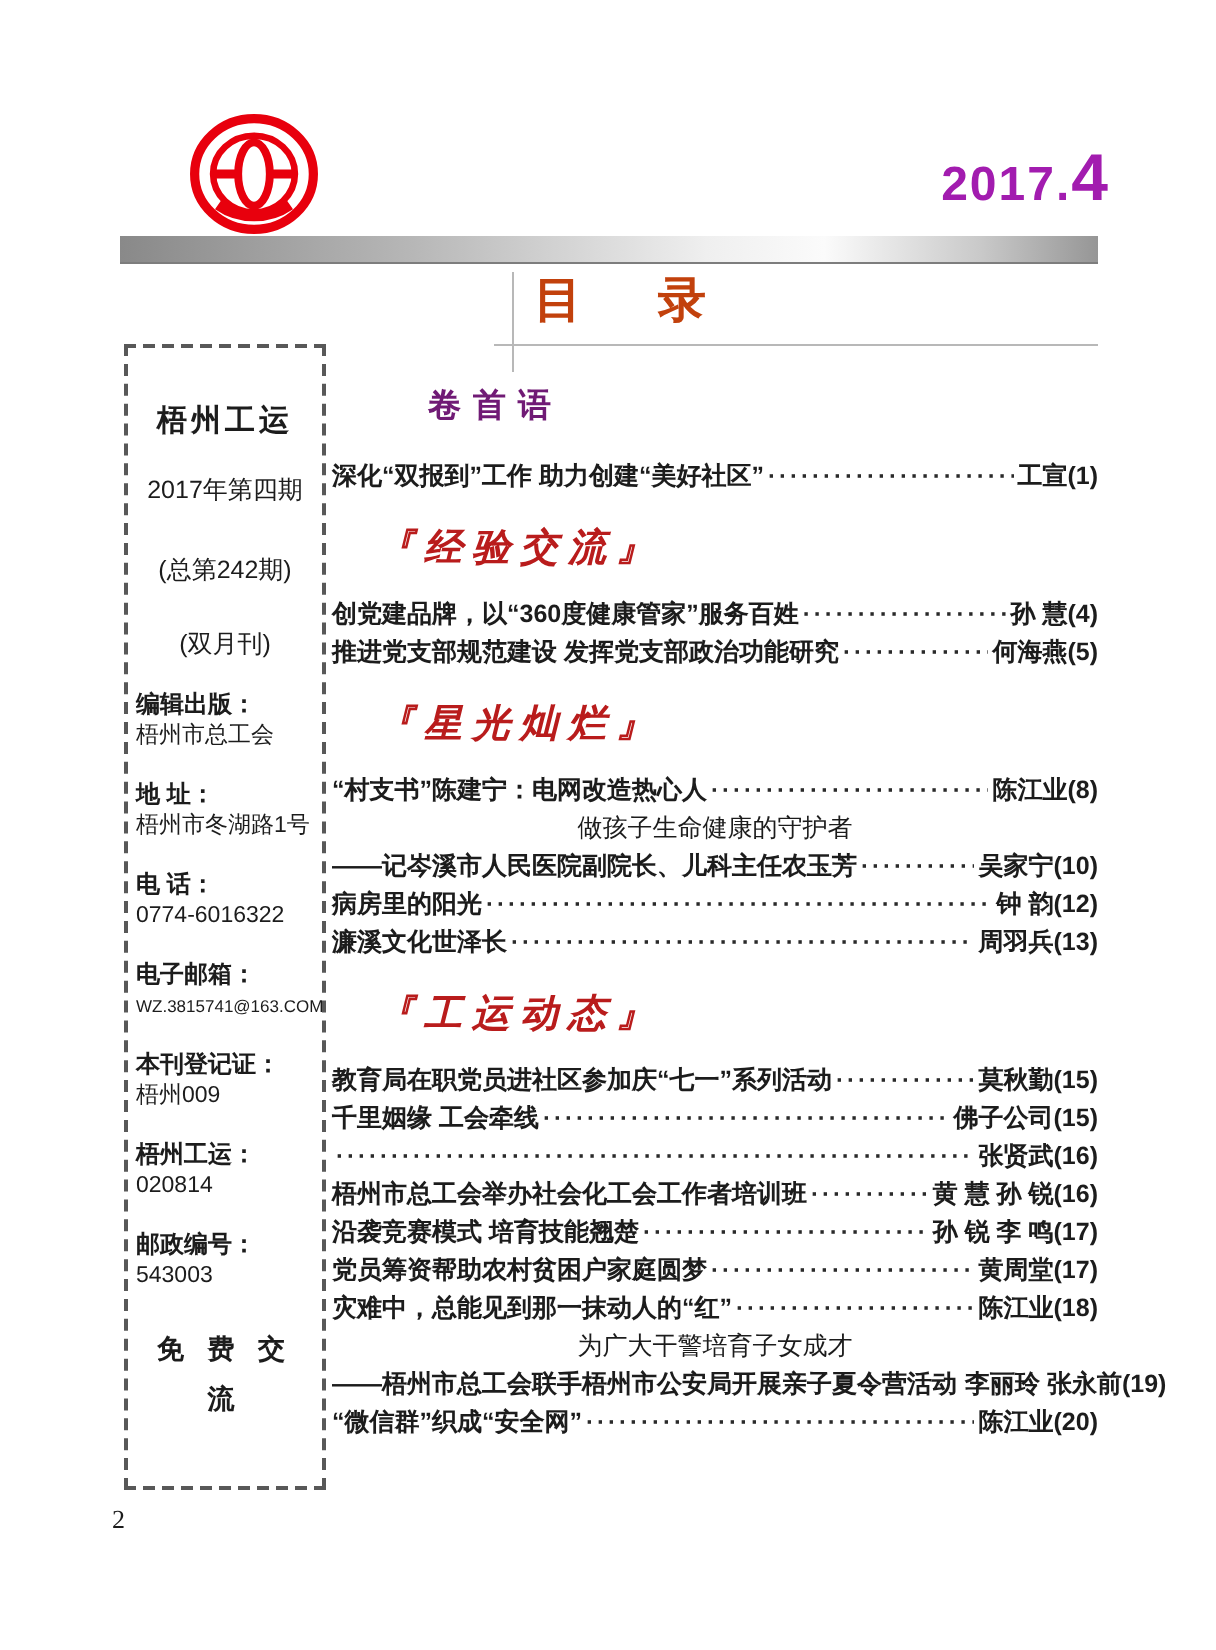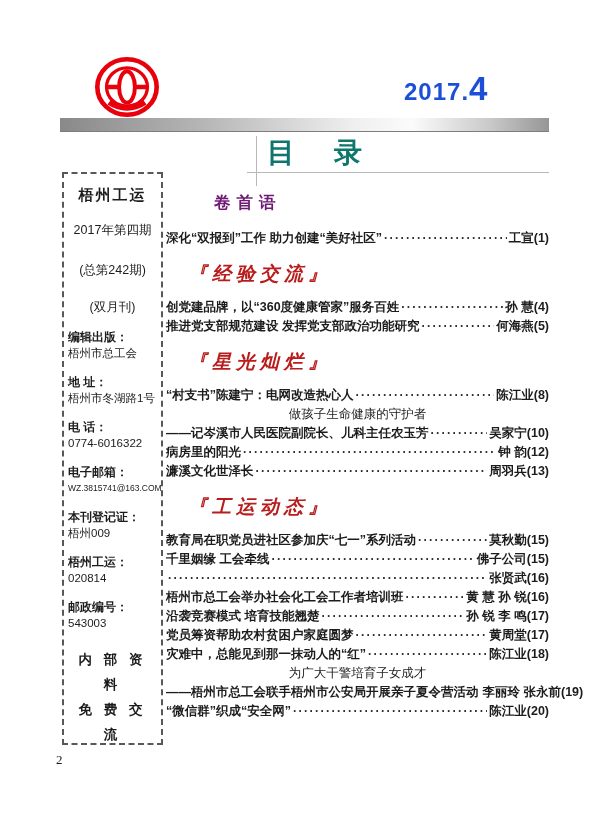--- a/index.html
+++ b/index.html
@@ -3,38 +3,38 @@
 <meta charset="utf-8">
 <style>
   html,body{margin:0;padding:0;background:#e9e9e9;}
   .page{
     position:relative;width:608px;height:825px;background:#ffffff;
     margin:0 auto;overflow:hidden;
     font-family:"Liberation Sans","DejaVu Sans",sans-serif;color:#1c1c1c;
   }
   
   .logo{position:absolute;left:94px;top:56px;width:66px;height:62px;}
-  .issue{position:absolute;top:70px;left:404px;width:150px;text-align:left;
-         color:#1d4ed8;font-weight:bold;white-space:nowrap;}
+  .issue{position:absolute;top:70px;left:404px;width:150px;text-align:right;
+         color:#a21caf;font-weight:bold;white-space:nowrap;}
   .issue .yr{font-size:24px;letter-spacing:1px;}
   .issue .num{font-size:33px;}
   .graybar{position:absolute;left:60px;top:118px;width:489px;height:13px;
     background:linear-gradient(to right,#898989 0%,#b7b7b7 30%,#efefef 60%,#fbfbfb 72%,#c9c9c9 88%,#969696 100%);
     border-bottom:1px solid #7d7d7d;}
   .vline{position:absolute;left:256px;top:136px;width:1px;height:50px;background:#b8b8b8;}
   .hline{position:absolute;left:247px;top:172px;width:302px;height:1px;background:#b8b8b8;}
   .toc-title{position:absolute;left:267px;top:134px;margin:0;
     font-family:"Liberation Serif","DejaVu Serif",serif;
-    font-size:28px;font-weight:bold;letter-spacing:16px;color:#0f766e;}
+    font-size:24px;font-weight:bold;letter-spacing:16px;color:#c2410c;}
   
   .sidebar{position:absolute;left:62px;top:172px;width:101px;height:573px;
     border:2px dashed #585858;box-sizing:border-box;padding:12px 4px 8px 4px;
     text-align:center;overflow:hidden;}
   .sb-name{font-size:15px;font-weight:bold;letter-spacing:2px;
-    font-family:"Liberation Serif","DejaVu Serif",serif;}
+    font-family:"Liberation Serif","DejaVu Serif",serif;margin-top:15px;}
   .sb-issue{font-size:12.5px;margin-top:17px;}
   .sb-vol{font-size:12.5px;margin-top:23px;}
   .sb-freq{font-size:12.5px;margin-top:20px;}
   .sb-field{margin-top:13px;text-align:left;}
   .sb-field .lbl{font-size:12px;font-weight:bold;line-height:16px;}
   .sb-field .val{font-size:11.5px;line-height:16px;}
   .sb-field .val.small{font-size:8.5px;letter-spacing:0;}
   .sb-foot{margin-top:16px;font-size:13.5px;font-weight:bold;
     letter-spacing:4px;line-height:25px;}
   
@@ -111,21 +111,20 @@
         <div class="sb-field">
           <div class="lbl">梧州工运：</div>
           <div class="val">020814</div>
         </div>
         <div class="sb-field">
           <div class="lbl">邮政编号：</div>
           <div class="val">543003</div>
         </div>
       </div>
     <div class="sb-foot">
-      <div>内 部 资 料</div>
       <div>免 费 交 流</div>
     </div>
   </aside>
 
   <main class="toc" id="toc-root">
       <div class="sec-heading black">卷首语</div>
       <div class="entry-row">
         <span class="t">深化“双报到”工作  助力创建“美好社区”</span>
         <span class="leader">················································································</span>
         <span class="auth">工宣(1)</span>

